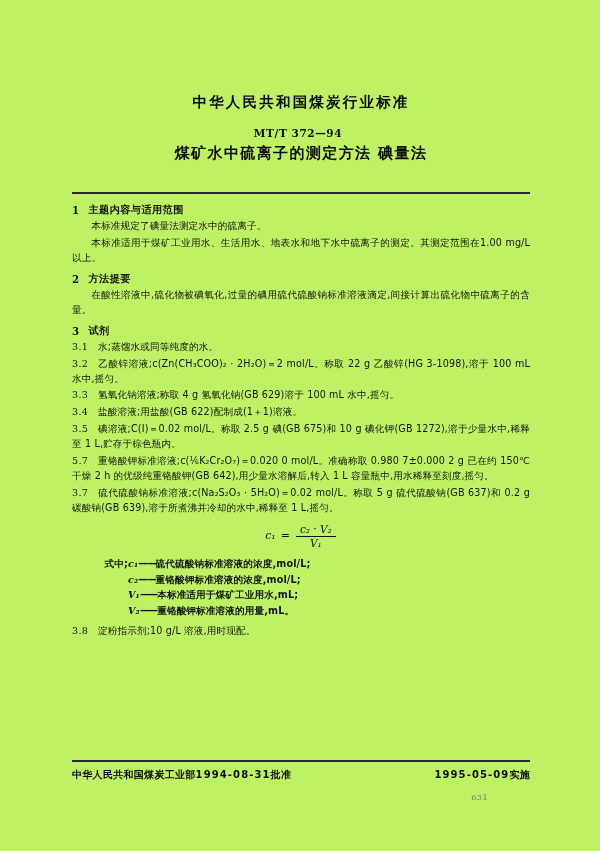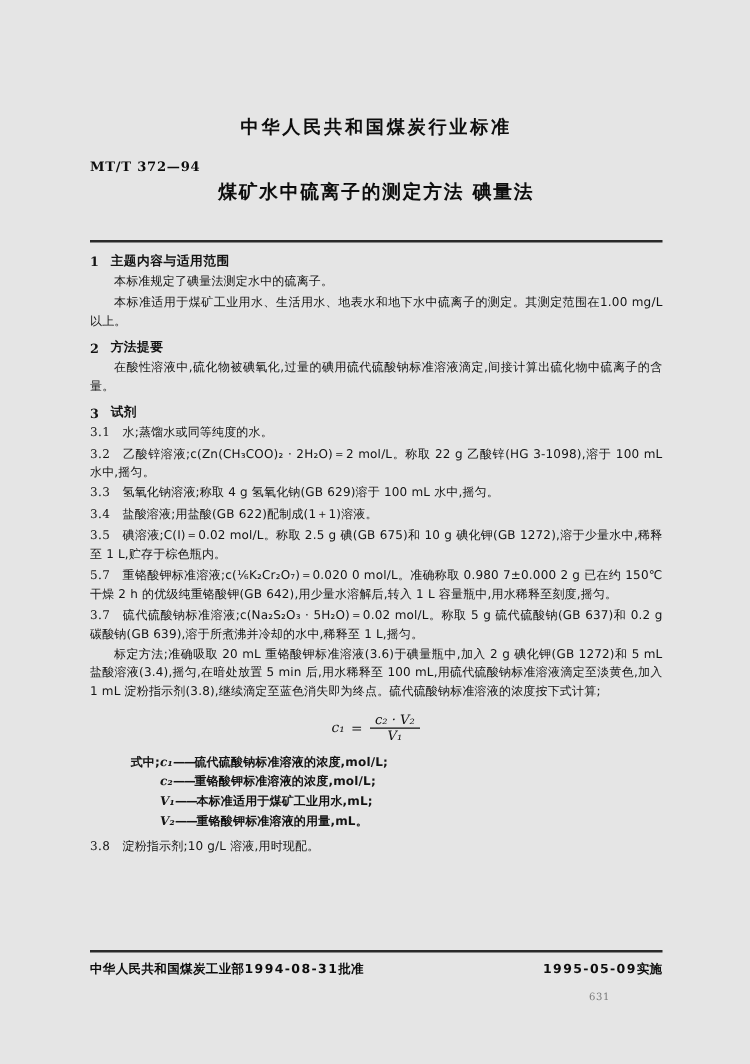--- a/index.html
+++ b/index.html
@@ -14,21 +14,21 @@
     position: relative;
     font-family: "DejaVu Sans", "Liberation Sans", sans-serif;
     color: #111111;
     overflow: hidden;
   }
 
   
   .page {
     position: absolute;
     inset: 0;
-    background: #e5e5e5;
+    background: #bef264;
   }
   .page-inner {
     position: absolute;
     left: 72px;
     right: 70px;
     top: 0;
     bottom: 0;
   }
 
   
@@ -44,21 +44,21 @@
     font-weight: bold;
     letter-spacing: 2.2px;
     line-height: 1.1;
     color: #0d0d0d;
   }
   .std-code-row {
     position: absolute;
     left: 0;
     right: 0;
     top: 122px;
-    text-align: left;
+    text-align: center;
     padding-right: 6px;
   }
   .std-code {
     font-family: "DejaVu Serif", "Liberation Serif", serif;
     font-size: 10.5px;
     font-weight: bold;
     letter-spacing: 0.6px;
     color: #0d0d0d;
   }
   .std-title-row {
@@ -287,21 +287,20 @@
         </p>
 
         <p class="item">
           <span class="idx">5.7</span><span class="bodytext">重铬酸钾标准溶液;c(⅙K₂Cr₂O₇)＝0.020 0 mol/L。准确称取 0.980 7±0.000 2 g 已在约 150℃干燥 2 h 的优级纯重铬酸钾(GB 642),用少量水溶解后,转入 1 L 容量瓶中,用水稀释至刻度,摇匀。</span>
         </p>
 
         <p class="item">
           <span class="idx">3.7</span><span class="bodytext">硫代硫酸钠标准溶液;c(Na₂S₂O₃ · 5H₂O)＝0.02 mol/L。称取 5 g 硫代硫酸钠(GB 637)和 0.2 g 碳酸钠(GB 639),溶于所煮沸并冷却的水中,稀释至 1 L,摇匀。</span>
         </p>
 
-        <p class="para">标定方法;准确吸取 20 mL 重铬酸钾标准溶液(3.6)于碘量瓶中,加入 2 g 碘化钾(GB 1272)和 5 mL 盐酸溶液(3.4),摇匀,在暗处放置 5 min 后,用水稀释至 100 mL,用硫代硫酸钠标准溶液滴定至淡黄色,加入 1 mL 淀粉指示剂(3.8),继续滴定至蓝色消失即为终点。硫代硫酸钠标准溶液的浓度按下式计算;</p>
 
         <div class="formula-wrap">
           <span class="formula">
             <span class="sym">c₁</span><span class="eq">=</span><span class="frac">
               <span class="num-l">c₂ · V₂</span>
               <span class="den-l">V₁</span>
             </span>
           </span>
         </div>
 

